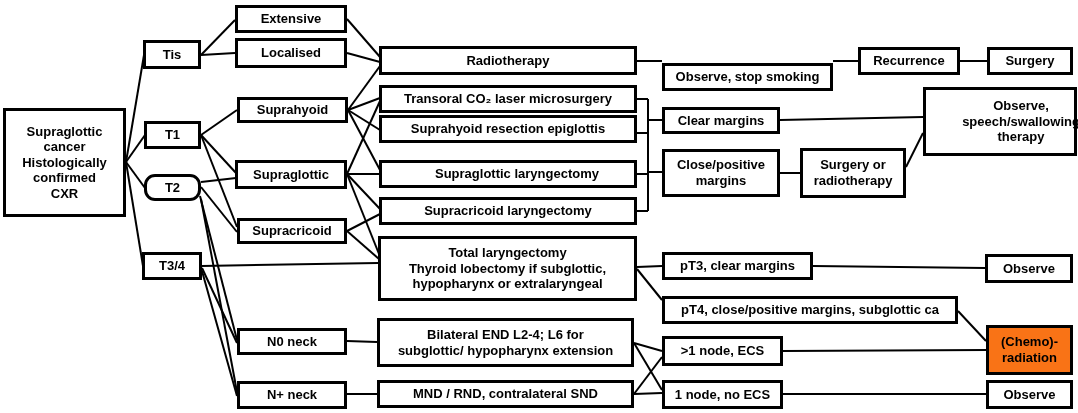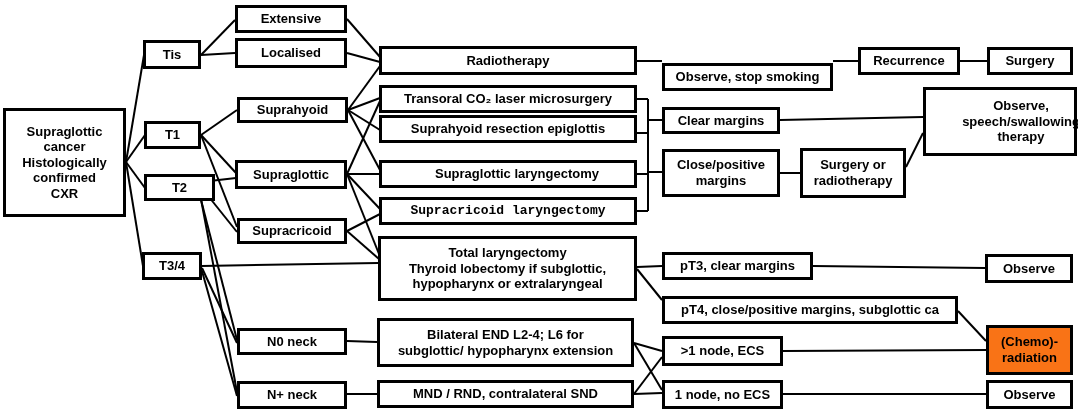--- a/index.html
+++ b/index.html
@@ -90,34 +90,34 @@
       <line x1="634" y1="394" x2="662" y2="357" stroke="#000000" stroke-width="2"></line>
       <line x1="634" y1="394" x2="662" y2="393" stroke="#000000" stroke-width="2"></line>
       <line x1="783" y1="351" x2="986" y2="350" stroke="#000000" stroke-width="2"></line>
       <line x1="783" y1="394" x2="986" y2="394" stroke="#000000" stroke-width="2"></line>
     </svg>
 <div class="node" style="left: 3px; top: 108px; width: 123px; height: 109px; border-color: rgb(0, 0, 0); background: rgb(255, 255, 255); color: rgb(0, 0, 0);">Supraglottic cancer
 Histologically confirmed
 CXR</div>
     <div class="node" style="left: 143px; top: 40px; width: 58px; height: 29px; border-color: rgb(0, 0, 0); background: rgb(255, 255, 255); color: rgb(0, 0, 0);">Tis</div>
     <div class="node" style="left: 144px; top: 121px; width: 57px; height: 28px; border-color: rgb(0, 0, 0); background: rgb(255, 255, 255); color: rgb(0, 0, 0);">T1</div>
-    <div class="node" style="left: 144px; top: 174px; width: 71px; height: 27px; border-color: rgb(0, 0, 0); background: rgb(255, 255, 255); color: rgb(0, 0, 0);">T2</div>
+    <div class="node" style="left: 144px; top: 174px; width: 57px; height: 27px; border-color: rgb(0, 0, 0); background: rgb(255, 255, 255); color: rgb(0, 0, 0); border-radius: 11px;">T2</div>
     <div class="node" style="left: 142px; top: 252px; width: 60px; height: 28px; border-color: rgb(0, 0, 0); background: rgb(255, 255, 255); color: rgb(0, 0, 0);">T3/4</div>
     <div class="node" style="left: 235px; top: 5px; width: 112px; height: 28px; border-color: rgb(0, 0, 0); background: rgb(255, 255, 255); color: rgb(0, 0, 0);">Extensive</div>
     <div class="node" style="left: 235px; top: 38px; width: 112px; height: 30px; border-color: rgb(0, 0, 0); background: rgb(255, 255, 255); color: rgb(0, 0, 0);">Localised</div>
     <div class="node" style="left: 237px; top: 97px; width: 111px; height: 26px; border-color: rgb(0, 0, 0); background: rgb(255, 255, 255); color: rgb(0, 0, 0);">Suprahyoid</div>
     <div class="node" style="left: 235px; top: 160px; width: 112px; height: 29px; border-color: rgb(0, 0, 0); background: rgb(255, 255, 255); color: rgb(0, 0, 0);">Supraglottic</div>
     <div class="node" style="left: 237px; top: 218px; width: 110px; height: 26px; border-color: rgb(0, 0, 0); background: rgb(255, 255, 255); color: rgb(0, 0, 0);">Supracricoid</div>
     <div class="node" style="left: 237px; top: 328px; width: 110px; height: 27px; border-color: rgb(0, 0, 0); background: rgb(255, 255, 255); color: rgb(0, 0, 0);">N0 neck</div>
     <div class="node" style="left: 237px; top: 381px; width: 110px; height: 28px; border-color: rgb(0, 0, 0); background: rgb(255, 255, 255); color: rgb(0, 0, 0);">N+ neck</div>
     <div class="node" style="left: 379px; top: 46px; width: 258px; height: 29px; border-color: rgb(0, 0, 0); background: rgb(255, 255, 255); color: rgb(0, 0, 0);">Radiotherapy</div>
     <div class="node" style="left: 379px; top: 85px; width: 258px; height: 28px; border-color: rgb(0, 0, 0); background: rgb(255, 255, 255); color: rgb(0, 0, 0);">Transoral CO₂ laser microsurgery</div>
     <div class="node" style="left: 379px; top: 115px; width: 258px; height: 28px; border-color: rgb(0, 0, 0); background: rgb(255, 255, 255); color: rgb(0, 0, 0);">Suprahyoid resection epiglottis</div>
     <div class="node" style="left: 379px; top: 160px; width: 258px; height: 28px; border-color: rgb(0, 0, 0); background: rgb(255, 255, 255); color: rgb(0, 0, 0); padding-left: 20px;">Supraglottic laryngectomy</div>
-    <div class="node" style="left: 379px; top: 197px; width: 258px; height: 28px; border-color: rgb(0, 0, 0); background: rgb(255, 255, 255); color: rgb(0, 0, 0); font-family: Liberation Mono, monospace;">Supracricoid laryngectomy</div>
+    <div class="node" style="left: 379px; top: 197px; width: 258px; height: 28px; border-color: rgb(0, 0, 0); background: rgb(255, 255, 255); color: rgb(0, 0, 0);">Supracricoid laryngectomy</div>
     <div class="node" style="left: 378px; top: 236px; width: 259px; height: 65px; border-color: rgb(0, 0, 0); background: rgb(255, 255, 255); color: rgb(0, 0, 0);">Total laryngectomy
 Thyroid lobectomy if subglottic,
 hypopharynx or extralaryngeal</div>
     <div class="node" style="left: 377px; top: 318px; width: 257px; height: 49px; border-color: rgb(0, 0, 0); background: rgb(255, 255, 255); color: rgb(0, 0, 0);">Bilateral END L2-4; L6 for
 subglottic/ hypopharynx extension</div>
     <div class="node" style="left: 377px; top: 380px; width: 257px; height: 28px; border-color: rgb(0, 0, 0); background: rgb(255, 255, 255); color: rgb(0, 0, 0);">MND / RND, contralateral SND</div>
     <div class="node" style="left: 662px; top: 63px; width: 171px; height: 28px; border-color: rgb(0, 0, 0); background: rgb(255, 255, 255); color: rgb(0, 0, 0);">Observe, stop smoking</div>
     <div class="node" style="left: 858px; top: 47px; width: 102px; height: 28px; border-color: rgb(0, 0, 0); background: rgb(255, 255, 255); color: rgb(0, 0, 0);">Recurrence</div>
     <div class="node" style="left: 987px; top: 47px; width: 86px; height: 28px; border-color: rgb(0, 0, 0); background: rgb(255, 255, 255); color: rgb(0, 0, 0);">Surgery</div>
     <div class="node" style="left: 662px; top: 107px; width: 118px; height: 27px; border-color: rgb(0, 0, 0); background: rgb(255, 255, 255); color: rgb(0, 0, 0);">Clear margins</div>

